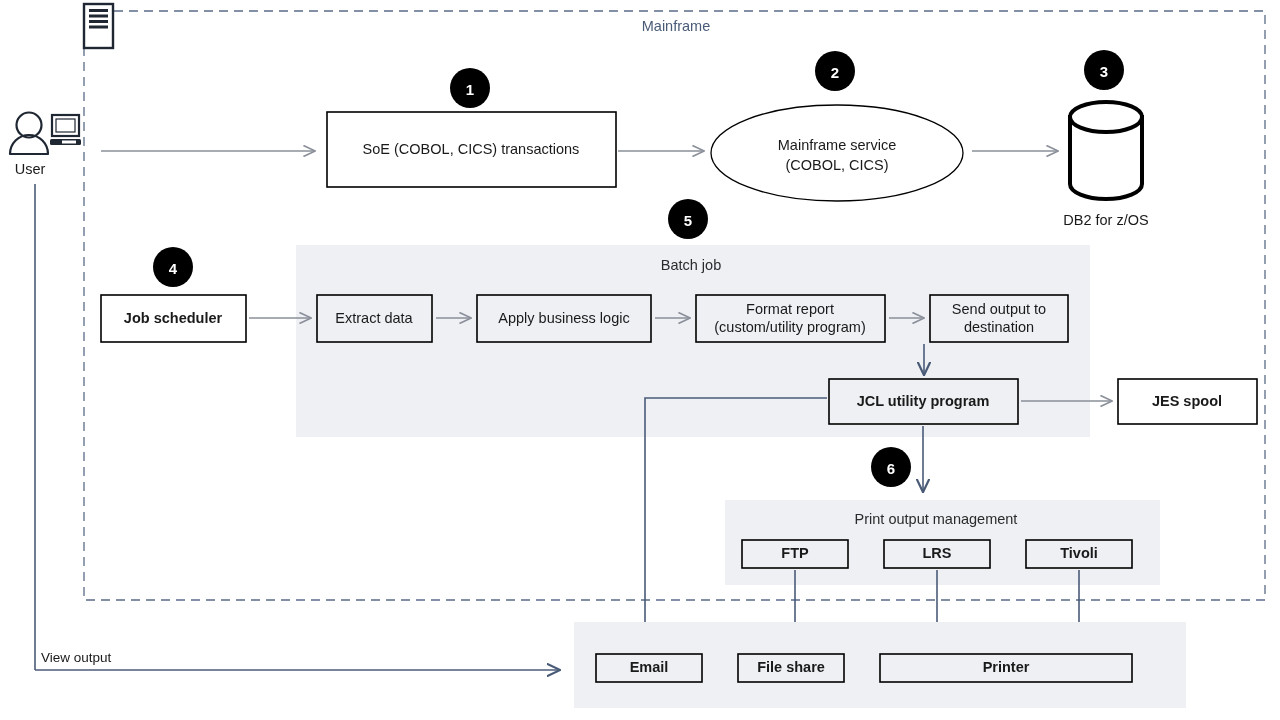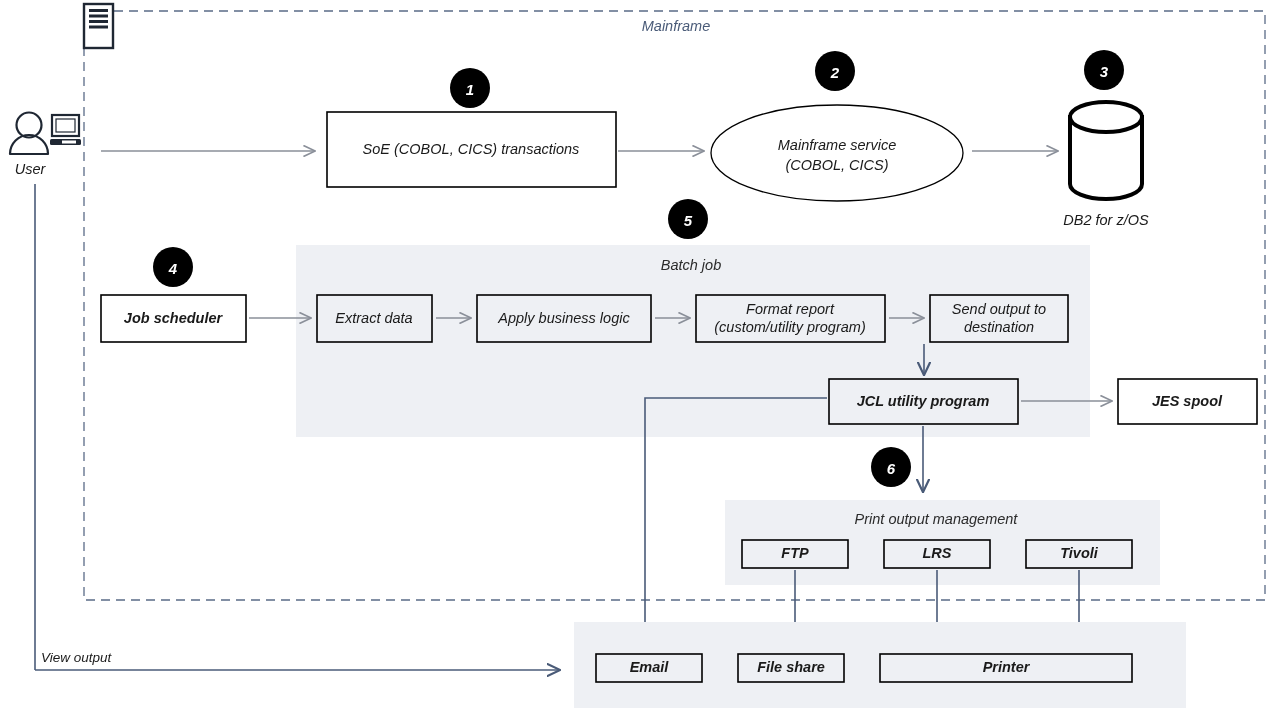--- a/index.html
+++ b/index.html
@@ -10,21 +10,20 @@
   body {
     width: 1280px;
     height: 720px;
     overflow: hidden;
     font-family: "Liberation Sans", sans-serif;
   }
   #diagram-root {
     position: relative;
     width: 1032px;
     height: 720px;
-    font-style: italic;
   }
   svg#diagram {
     display: block;
     width: 1280px;
     height: 720px;
   }
   text {
     font-family: "Liberation Sans", sans-serif;
     fill: #1a1a1a;
   }

